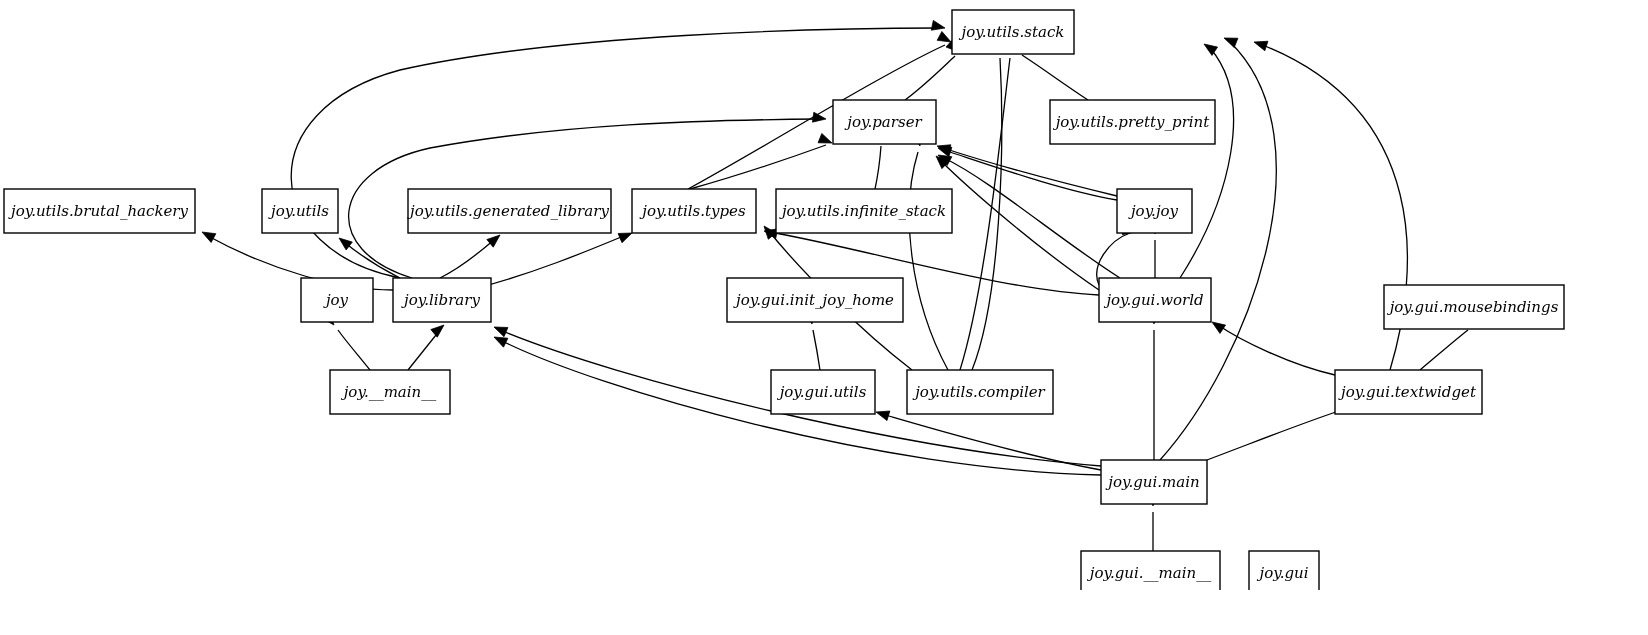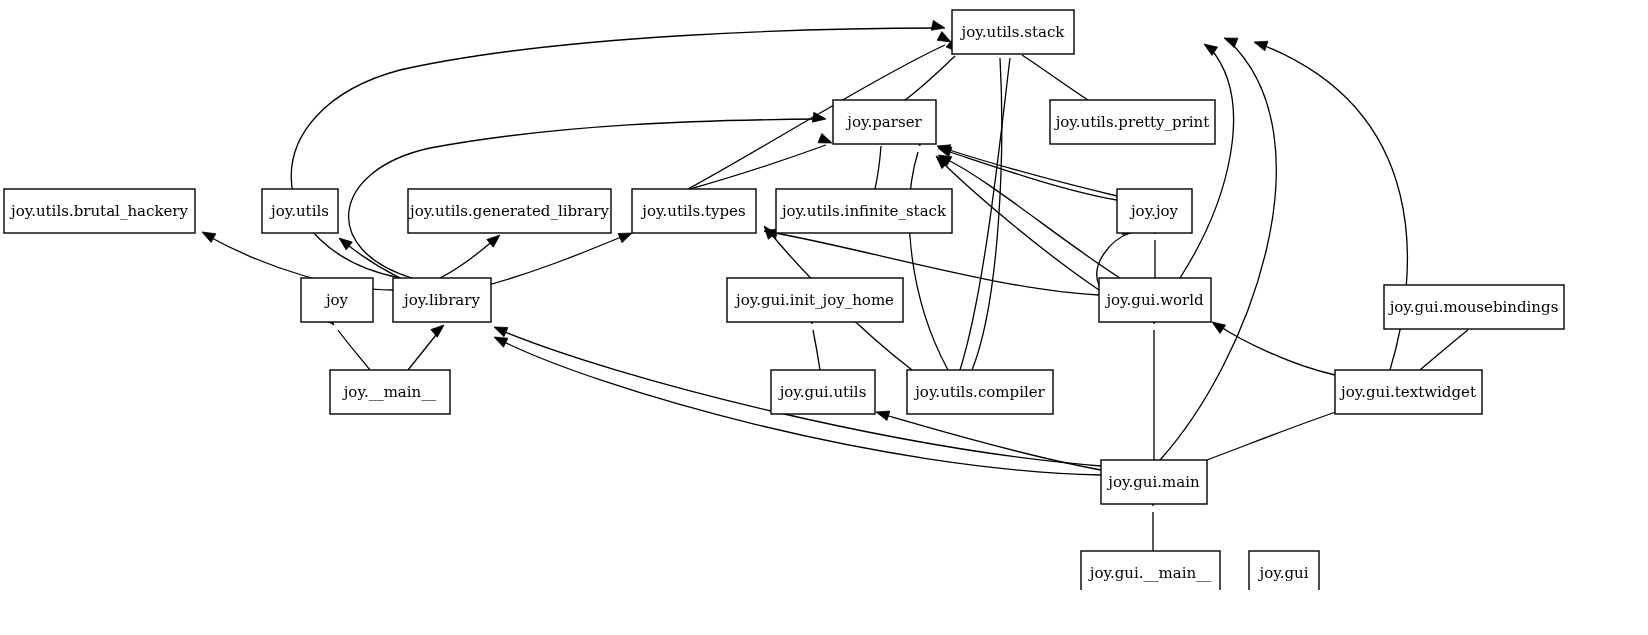--- a/index.html
+++ b/index.html
@@ -6,20 +6,21 @@
     margin: 0;
     padding: 0;
     background: #ffffff;
   }
   #canvas-wrap {
     position: relative;
     width: 1648px;
     height: 590px;
     background: #ffffff;
     overflow: hidden;
+    font-style: italic;
   }
   svg#graph {
     display: block;
     width: 1648px;
     height: 635px;
     background: #ffffff;
   }
   .node-box {
     fill: #ffffff;
     stroke: #000000;

